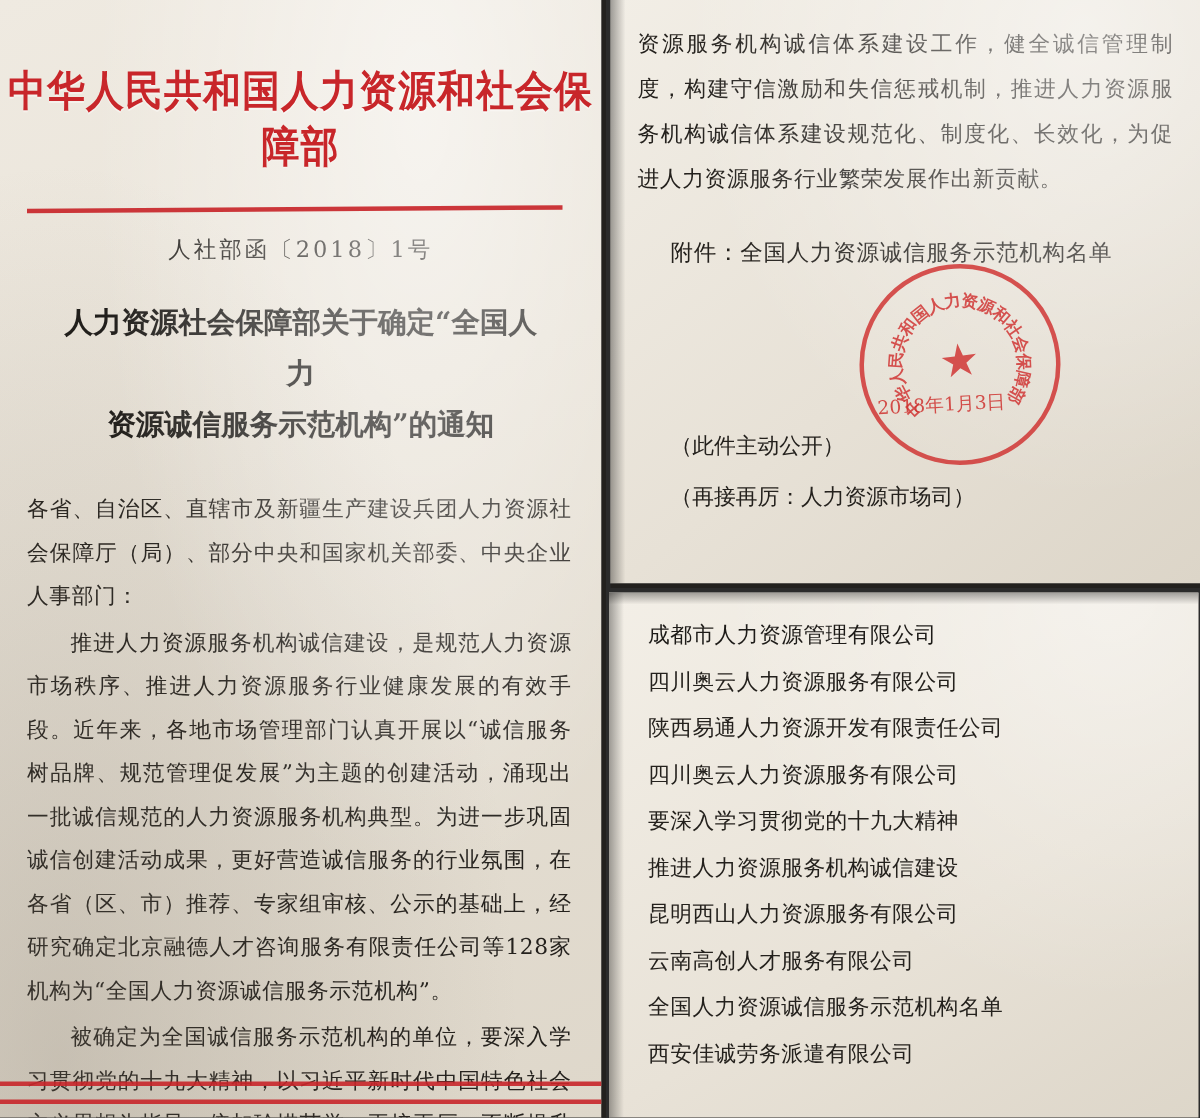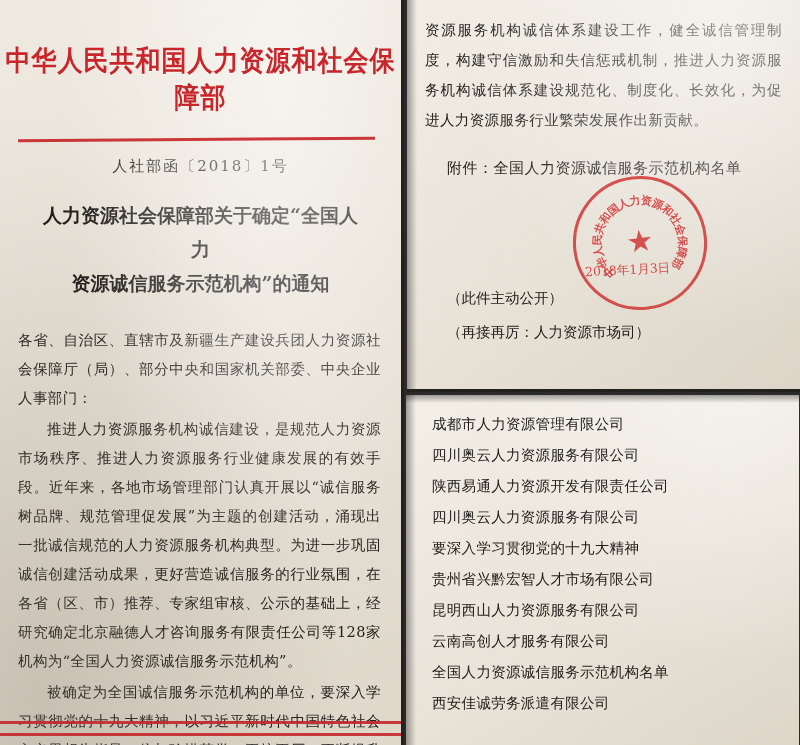--- a/index.html
+++ b/index.html
@@ -218,20 +218,20 @@
 
 <div class="sheet" id="panel-bottomright">
   <div class="edge-shadow-v" style="left:0;"></div>
   <div class="edge-shadow-h" style="top:0;"></div>
   <div class="list-wrap" id="company-list">
       <div class="list-item highlighted">成都市人力资源管理有限公司</div>
       <div class="list-item">四川奥云人力资源服务有限公司</div>
       <div class="list-item">陕西易通人力资源开发有限责任公司</div>
       <div class="list-item">四川奥云人力资源服务有限公司</div>
       <div class="list-item">要深入学习贯彻党的十九大精神</div>
-      <div class="list-item">贵州省兴黔宏智人才市场有限公司</div>
+      <div class="list-item">推进人力资源服务机构诚信建设</div>
       <div class="list-item">昆明西山人力资源服务有限公司</div>
       <div class="list-item">云南高创人才服务有限公司</div>
       <div class="list-item">全国人力资源诚信服务示范机构名单</div>
       <div class="list-item">西安佳诚劳务派遣有限公司</div>
     </div>
 
 </div>
 
 </body></html>

